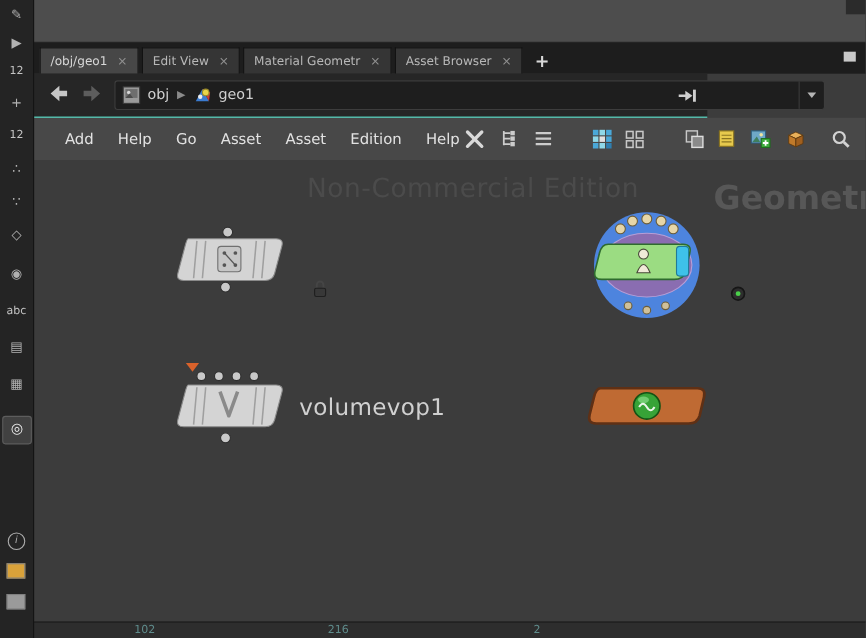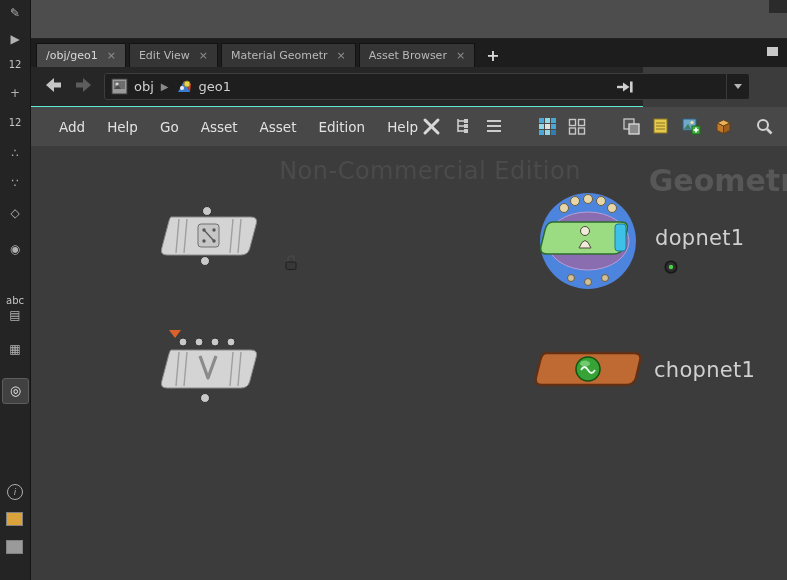--- a/index.html
+++ b/index.html
@@ -71,21 +71,21 @@
   <aside class="sidebar">
     <span class="sico" style="top:6px">✎</span>
     <span class="sico" style="top:32px">▶</span>
     <span class="sico text" style="top:58px">12</span>
     <span class="sico" style="top:86px">+</span>
     <span class="sico text" style="top:116px">12</span>
     <span class="sico" style="top:146px">∴</span>
     <span class="sico" style="top:176px">∵</span>
     <span class="sico" style="top:206px">◇</span>
     <span class="sico" style="top:242px">◉</span>
-    <span class="sico text" style="top:294px">abc</span>
+    <span class="sico text" style="top:276px">abc</span>
     <span class="sico" style="top:308px">▤</span>
     <span class="sico" style="top:342px">▦</span>
     <span class="sico sel-wrap" style="top:378px">◎</span>
     <span class="info-circ" style="top:484px">i</span>
     <span class="swatch orange" style="top:512px"></span>
     <span class="swatch gray" style="top:540px"></span>
   </aside>
 
   <div class="topstrip">
     <div class="corner"></div>
@@ -289,21 +289,20 @@
         <circle cx="77" cy="20" r="4.5" fill="#e6d6a8" stroke="#6b5d3a"></circle>
         <circle cx="36" cy="90" r="3.5" fill="#cfc09a" stroke="#6b5d3a"></circle>
         <circle cx="53" cy="94" r="3.5" fill="#cfc09a" stroke="#6b5d3a"></circle>
         <circle cx="70" cy="90" r="3.5" fill="#cfc09a" stroke="#6b5d3a"></circle>
         <path d="M18,34 H86 Q94,34 92,42 L88,60 Q86,66 78,66 H12 Q4,66 6,58 L10,42 Q12,34 18,34 Z" fill="#9bdc82" stroke="#2e6b2e" stroke-width="1.5"></path>
         <rect x="80" y="36" width="11" height="27" rx="3" fill="#3ec1e9" stroke="#1f7a99"></rect>
         <circle cx="50" cy="43" r="4.5" fill="#f0ead8" stroke="#4a4a3a"></circle>
         <path d="M44,60 Q50,45 56,60 Z" fill="#f0ead8" stroke="#4a4a3a"></path>
       </svg>
     </span>
-    <span class="nlabel" style="left:625px;top:80px">dopnet1</span>
     <span class="nodegrp" style="left:633px;top:113px">
       <svg width="16" height="16" viewBox="0 0 16 16">
         <circle cx="8" cy="8" r="5.8" fill="#2e2e2e" stroke="#161616" stroke-width="1.5"></circle>
         <circle cx="8" cy="8" r="2.2" fill="#4ad04a"></circle>
       </svg>
     </span>
 
     <span class="warn-tri" style="left:139px;top:184px"></span>
     <span class="nodegrp" style="left:115px;top:188px">
       <svg width="124" height="72" viewBox="0 0 124 72">
@@ -313,26 +312,31 @@
         <circle cx="86" cy="8" r="4" fill="#c9c9c9" stroke="#2f2f2f"></circle>
         <path d="M26,16 H106 Q113,16 111.3,22.5 L104.7,47.5 Q103,54 96,54 H22 Q15,54 16.7,47.5 L23.3,22.5 Q25,16 26,16 Z" fill="#d4d4d4" stroke="#8a8a8a"></path>
         <line x1="34" y1="18" x2="31" y2="52" stroke="#9f9f9f" stroke-width="1.4"></line>
         <line x1="42" y1="18" x2="39" y2="52" stroke="#9f9f9f" stroke-width="1.4"></line>
         <line x1="88" y1="18" x2="85" y2="52" stroke="#9f9f9f" stroke-width="1.4"></line>
         <line x1="96" y1="18" x2="93" y2="52" stroke="#9f9f9f" stroke-width="1.4"></line>
         <path d="M55,22 L63,44 L71,22" fill="none" stroke="#8a8a8a" stroke-width="3.2" stroke-linejoin="round"></path>
         <circle cx="60" cy="64" r="4.5" fill="#c9c9c9" stroke="#2f2f2f"></circle>
       </svg>
     </span>
+    <span class="nlabel" style="left:242px;top:212px">volumevop1</span>
 
     <span class="nodegrp" style="left:500px;top:202px">
       <svg width="120" height="42" viewBox="0 0 120 42">
         <path d="M16,5 H104 Q112,5 110,13 L106,30 Q104,37 96,37 H12 Q4,37 6,29 L10,13 Q12,5 16,5 Z" fill="#bf6a33" stroke="#5f3015" stroke-width="2.4"></path>
         <circle cx="58" cy="21" r="12" fill="#37a337" stroke="#145214" stroke-width="1.5"></circle>
         <ellipse cx="55" cy="15.5" rx="5" ry="3" fill="#7fd67f" opacity="0.8"></ellipse>
         <path d="M51,22 q3.5,-6 7,0 q3.5,6 7,0" fill="none" stroke="#eaf5ea" stroke-width="1.8"></path>
       </svg>
     </span>
-    <span class="nlabel" style="left:624px;top:212px">chopnet1</span>
-  </div>
-
+  </div>
+
+  <div class="bottombar">
+    <span class="rnum" style="left:92px">102</span>
+    <span class="rnum" style="left:268px">216</span>
+    <span class="rnum" style="left:455px">2</span>
+  </div>
 
 </div>
 
 </body></html>

